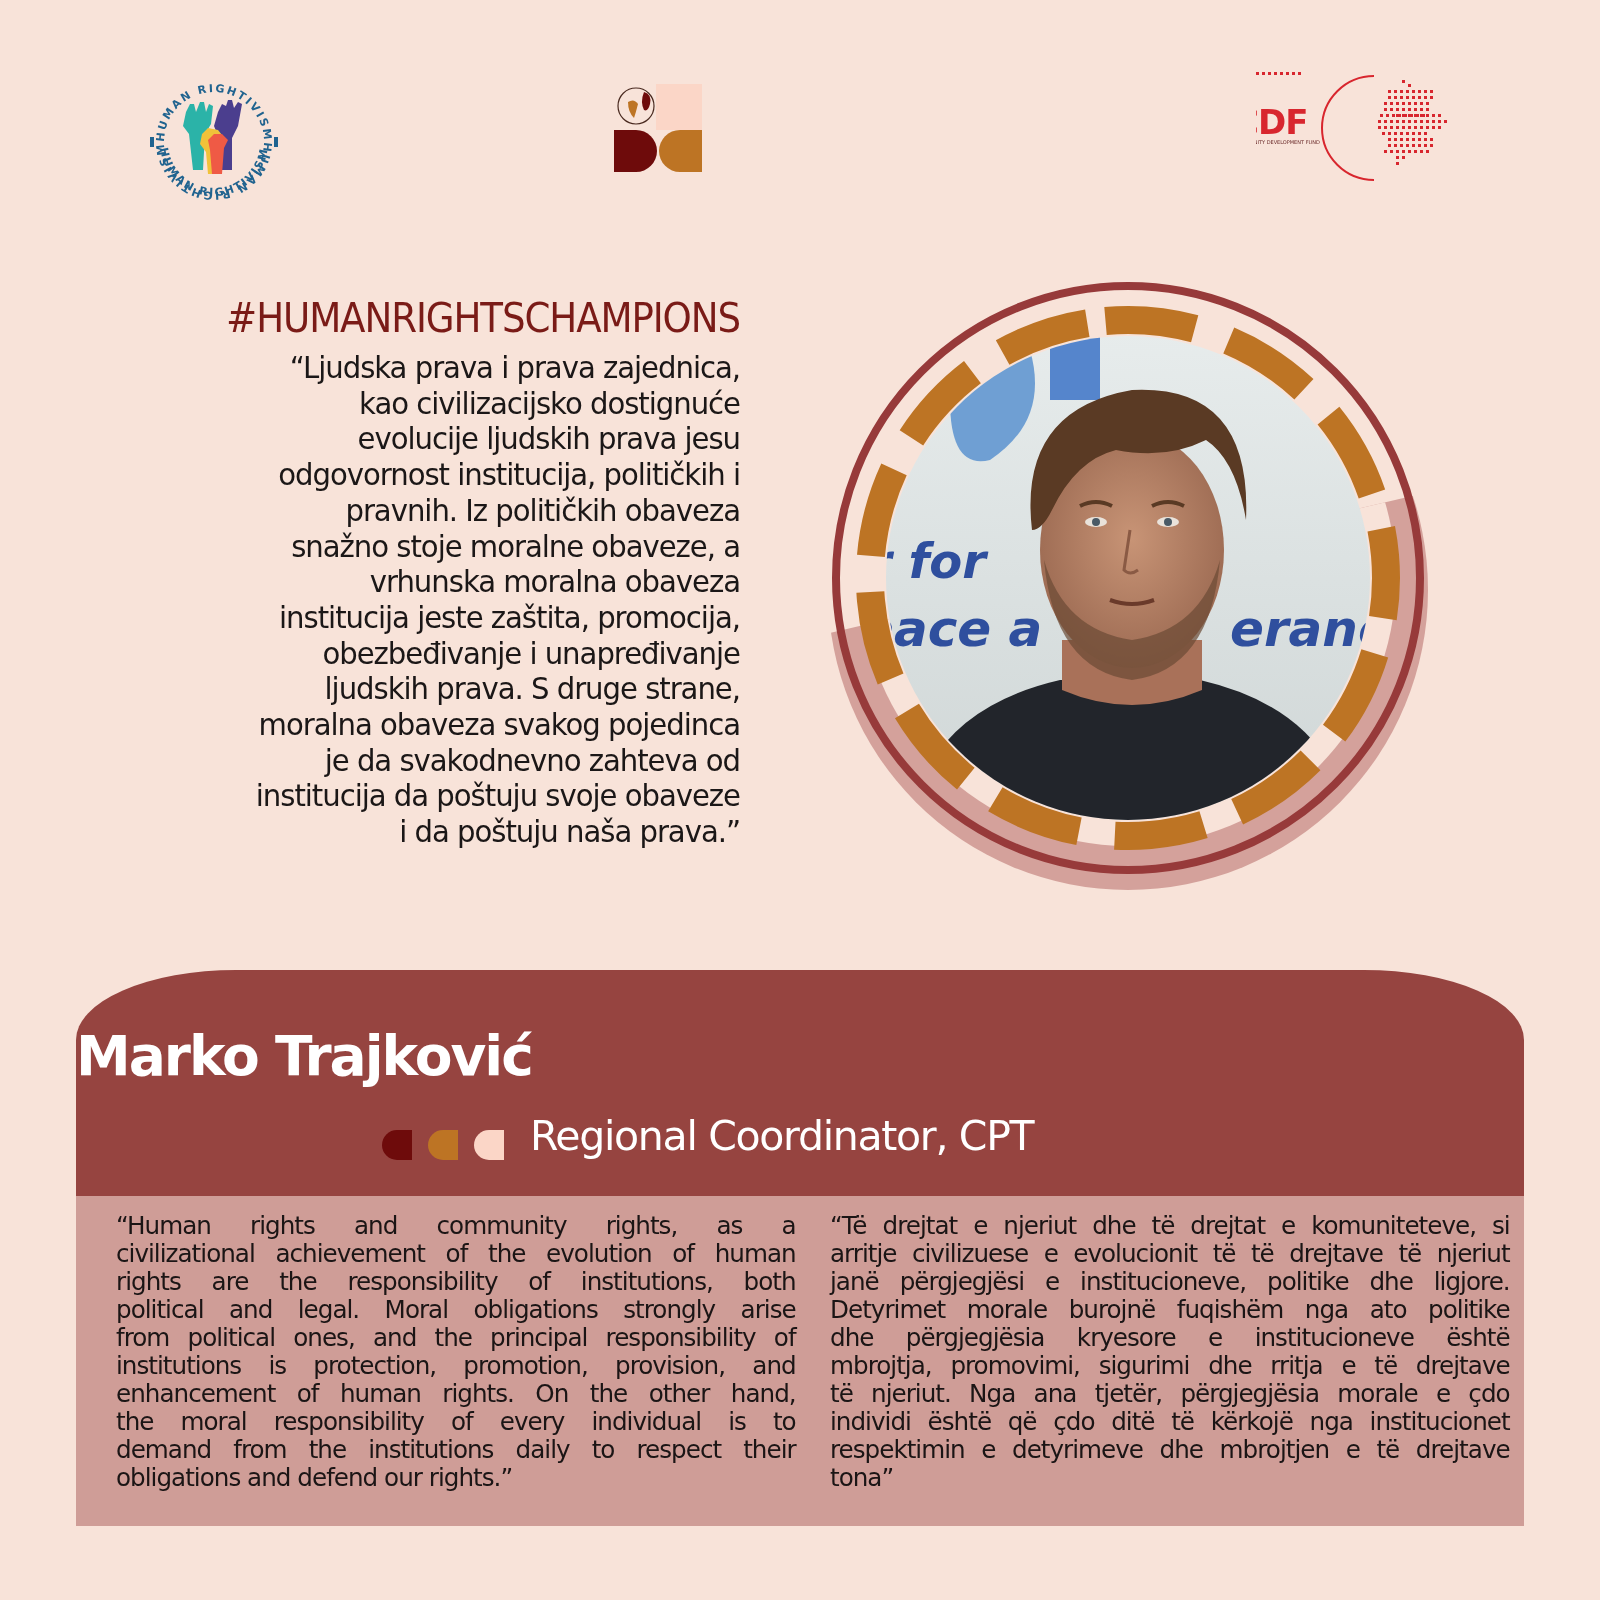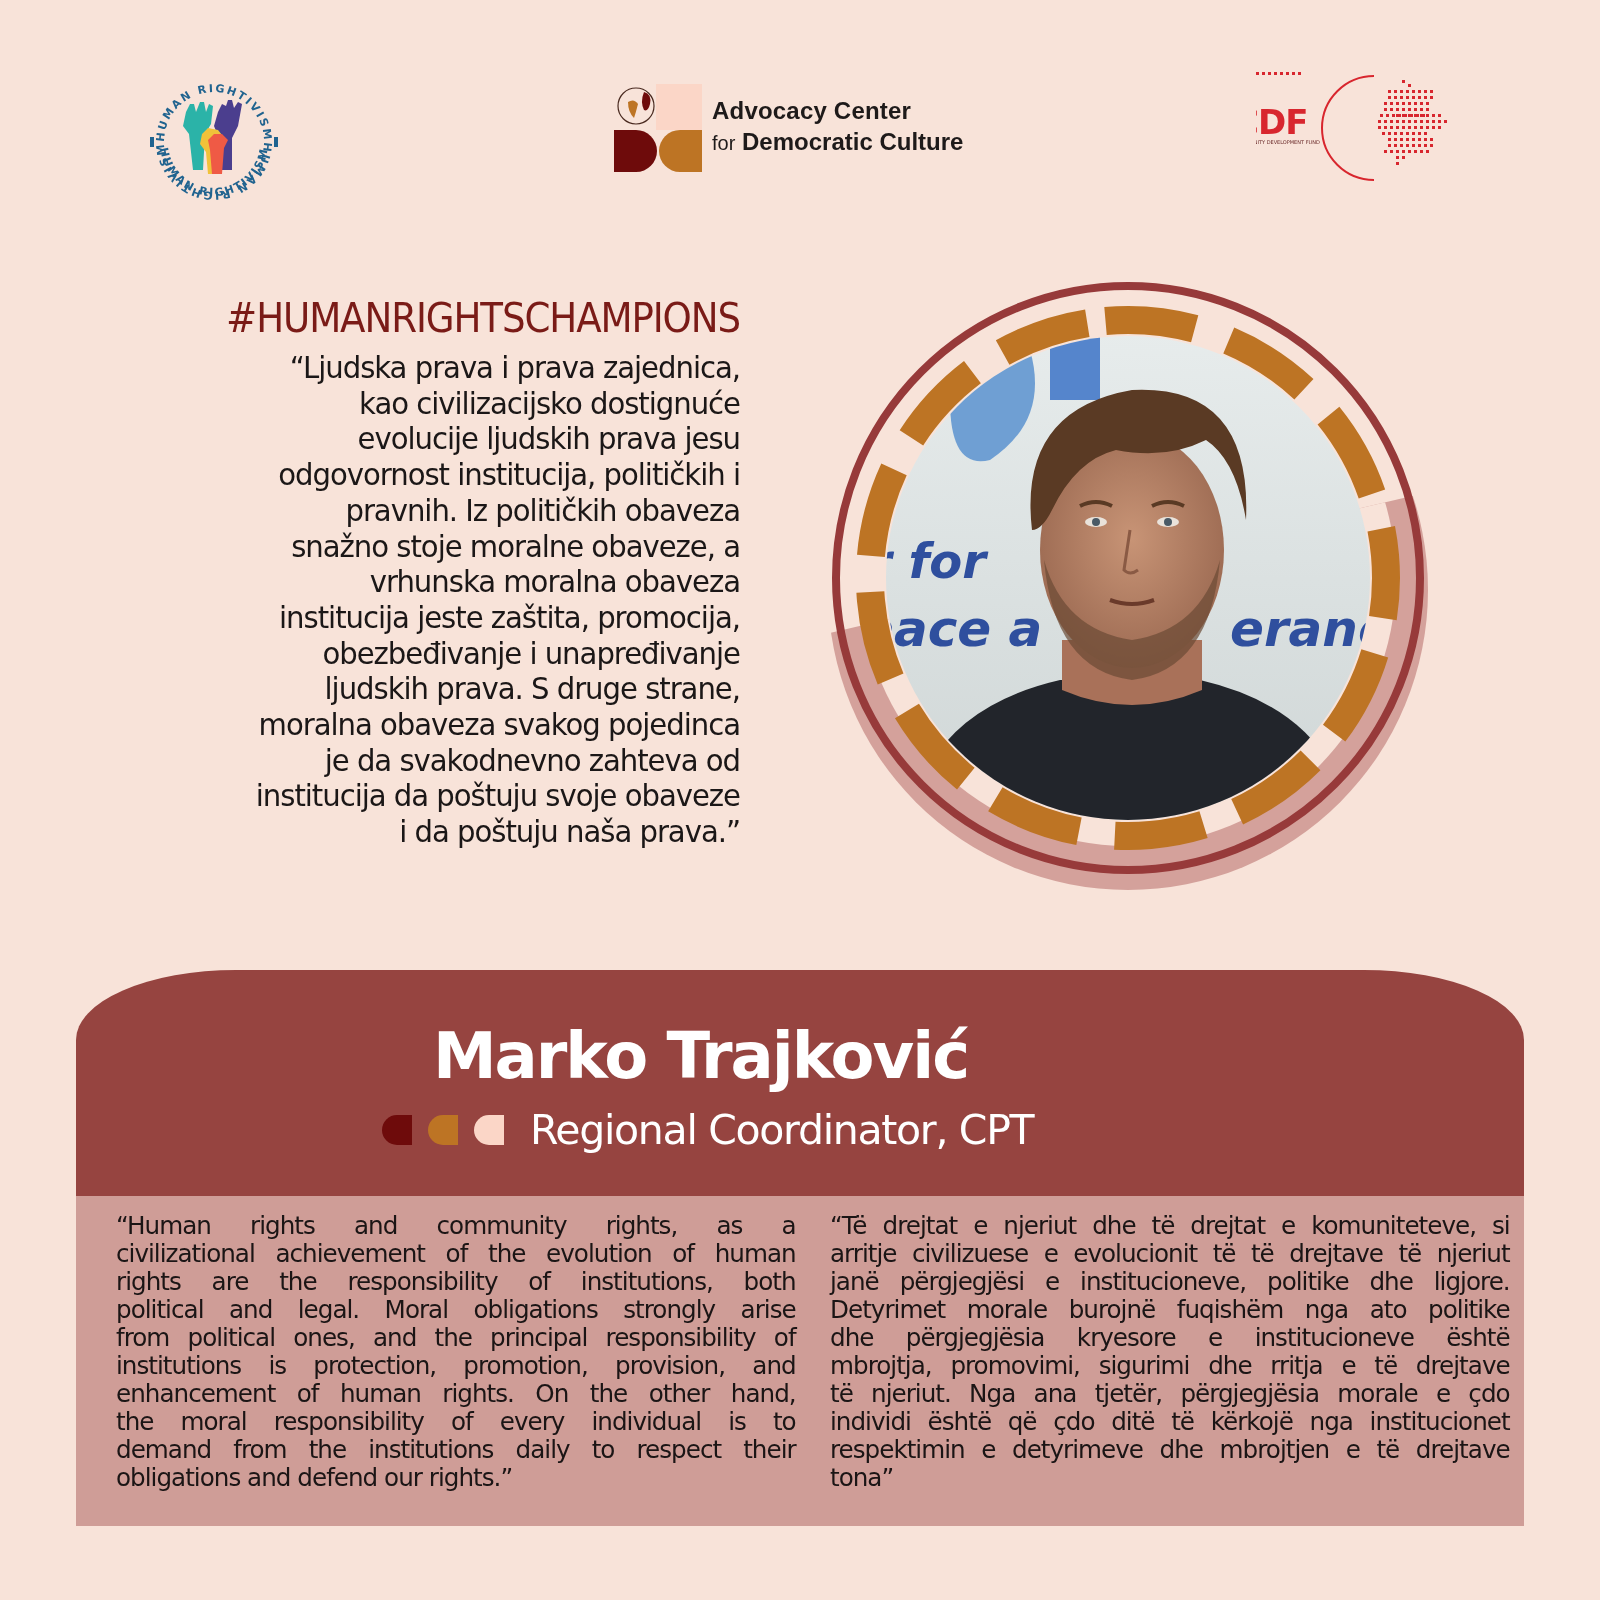--- a/index.html
+++ b/index.html
@@ -36,25 +36,25 @@
 
     
     #portrait { left: 800px; top: 260px; width: 680px; height: 660px; }
 
     
     #banner {
       left: 76px; top: 970px; width: 1448px; height: 226px;
       background: #964440; border-radius: 160px 160px 0 0 / 70px 70px 0 0;
     }
     #name {
-      left: 76px; top: 1006px; width: 1249px; text-align: center;
-      font-family: "DejaVu Sans", sans-serif; font-weight: 700; font-size: 64px;
+      left: 76px; top: 1006px; width: 1249px; text-align: left;
+      font-family: "DejaVu Sans", sans-serif; font-weight: 700; font-size: 55px;
       color: #ffffff; letter-spacing: -2px; line-height: 100px;
     }
-    #role-row { left: 382px; top: 1100px; height: 60px; display: flex; align-items: center; }
+    #role-row { left: 382px; top: 1100px; height: 60px; display: flex; align-items: flex-end; }
     .pill { width: 30px; height: 30px; border-radius: 15px 0 0 15px; margin-right: 16px; }
     #role {
       font-family: "DejaVu Sans", sans-serif; font-size: 41px; color: #ffffff;
       letter-spacing: -1.3px; margin-left: 10px; white-space: nowrap;
     }
 
     
     #panel { left: 76px; top: 1196px; width: 1448px; height: 330px; background: #cf9d97; }
     .col {
       position: absolute; top: 1212px; width: 690px;
@@ -99,27 +99,20 @@
 
 <div id="logo-acdc" class="abs">
   <svg class="mark" viewBox="0 0 88 88">
     <rect x="42" y="0" width="46" height="46" fill="#fbd6c7"></rect>
     <circle cx="22" cy="22" r="18" fill="none" stroke="#4a2a20" stroke-width="1.2"></circle>
     <path d="M14 18 q6 -4 10 2 q-2 8 -4 14 q-6 -6 -6 -16z" fill="#bd7424"></path>
     <path d="M30 8 q8 2 6 12 q-2 8 -6 6 q-4 -8 0 -18z" fill="#6e0b0b"></path>
     <path d="M0 46 h22 a21 21 0 0 1 0 42 h-22z" fill="#6e0b0b"></path>
     <path d="M88 46 h-22 a21 21 0 0 0 0 42 h22z" fill="#bd7424"></path>
   </svg>
-  <div class="txt">
-    <div class="l1">Advocacy Center</div>
-    <div class="l2">
-      <span class="for">for</span>
-      <span class="dc">Democratic Culture</span>
-    </div>
-  </div>
 </div>
 
 <div id="logo-cdf" class="abs">
   <svg width="200" height="116" viewBox="0 0 200 116">
     <path d="M118 4 A 52 52 0 1 0 118 108" fill="none" stroke="#d8262e" stroke-width="2"></path>
     <text x="-22" y="62" font-family="DejaVu Sans, sans-serif" font-weight="700" font-size="34" fill="#d8262e" letter-spacing="-1">CDF</text>
     <text x="-22" y="72" font-family="DejaVu Sans, sans-serif" font-size="5" fill="#6a2a2a">COMMUNITY DEVELOPMENT FUND</text>
     <g fill="#d8262e">
 
       <g id="dotrow">

